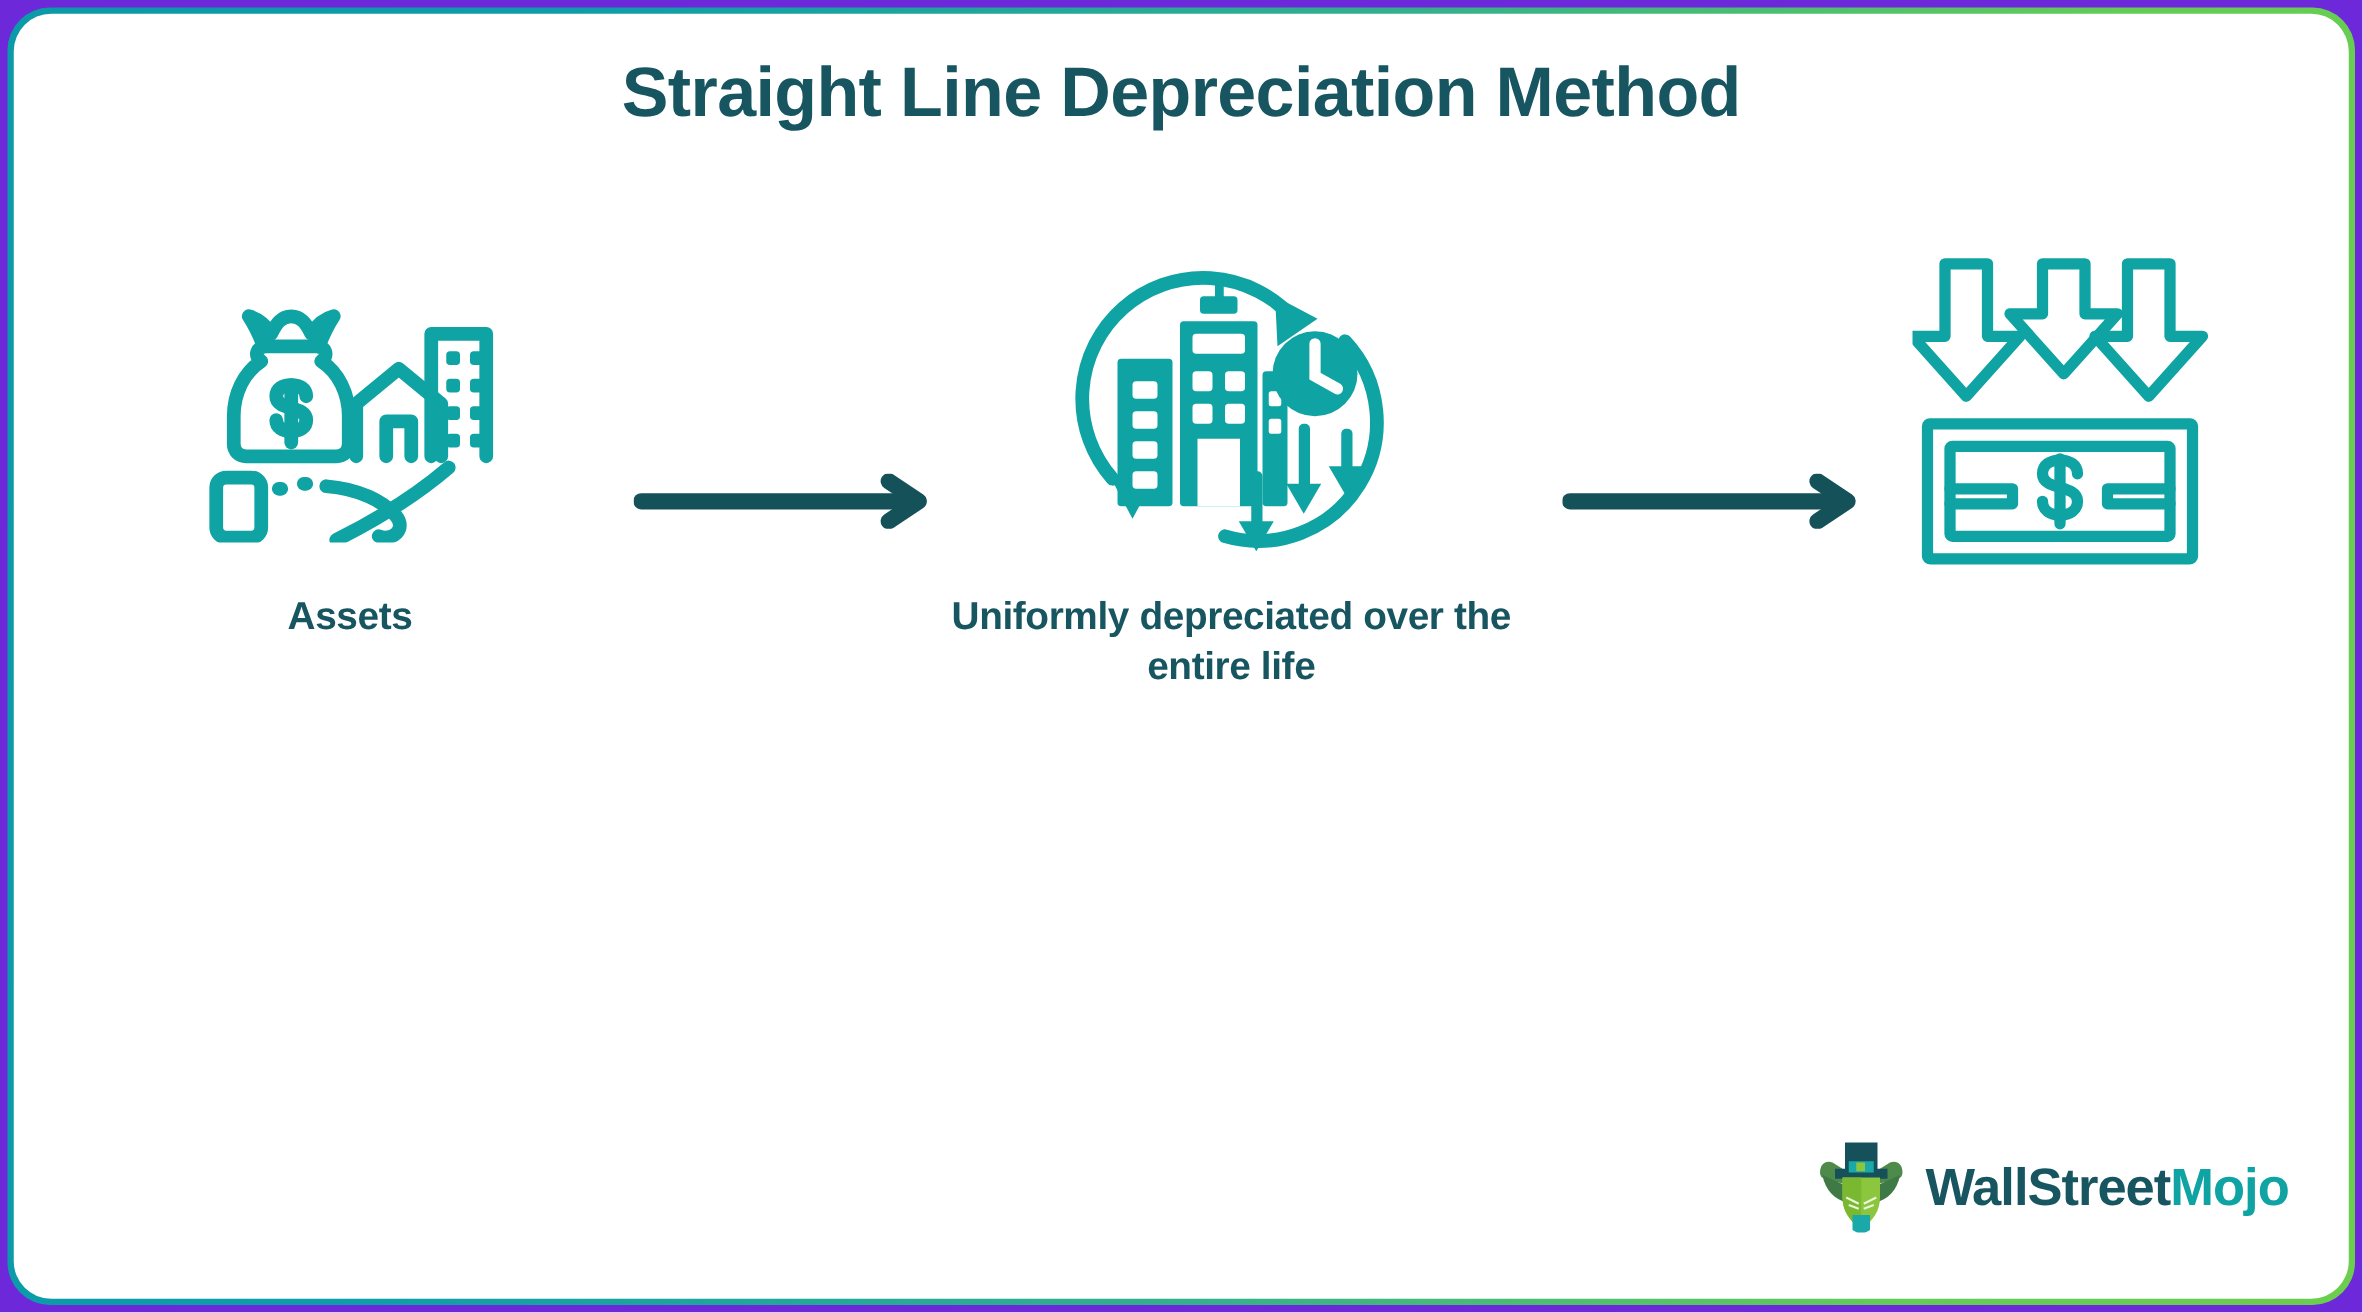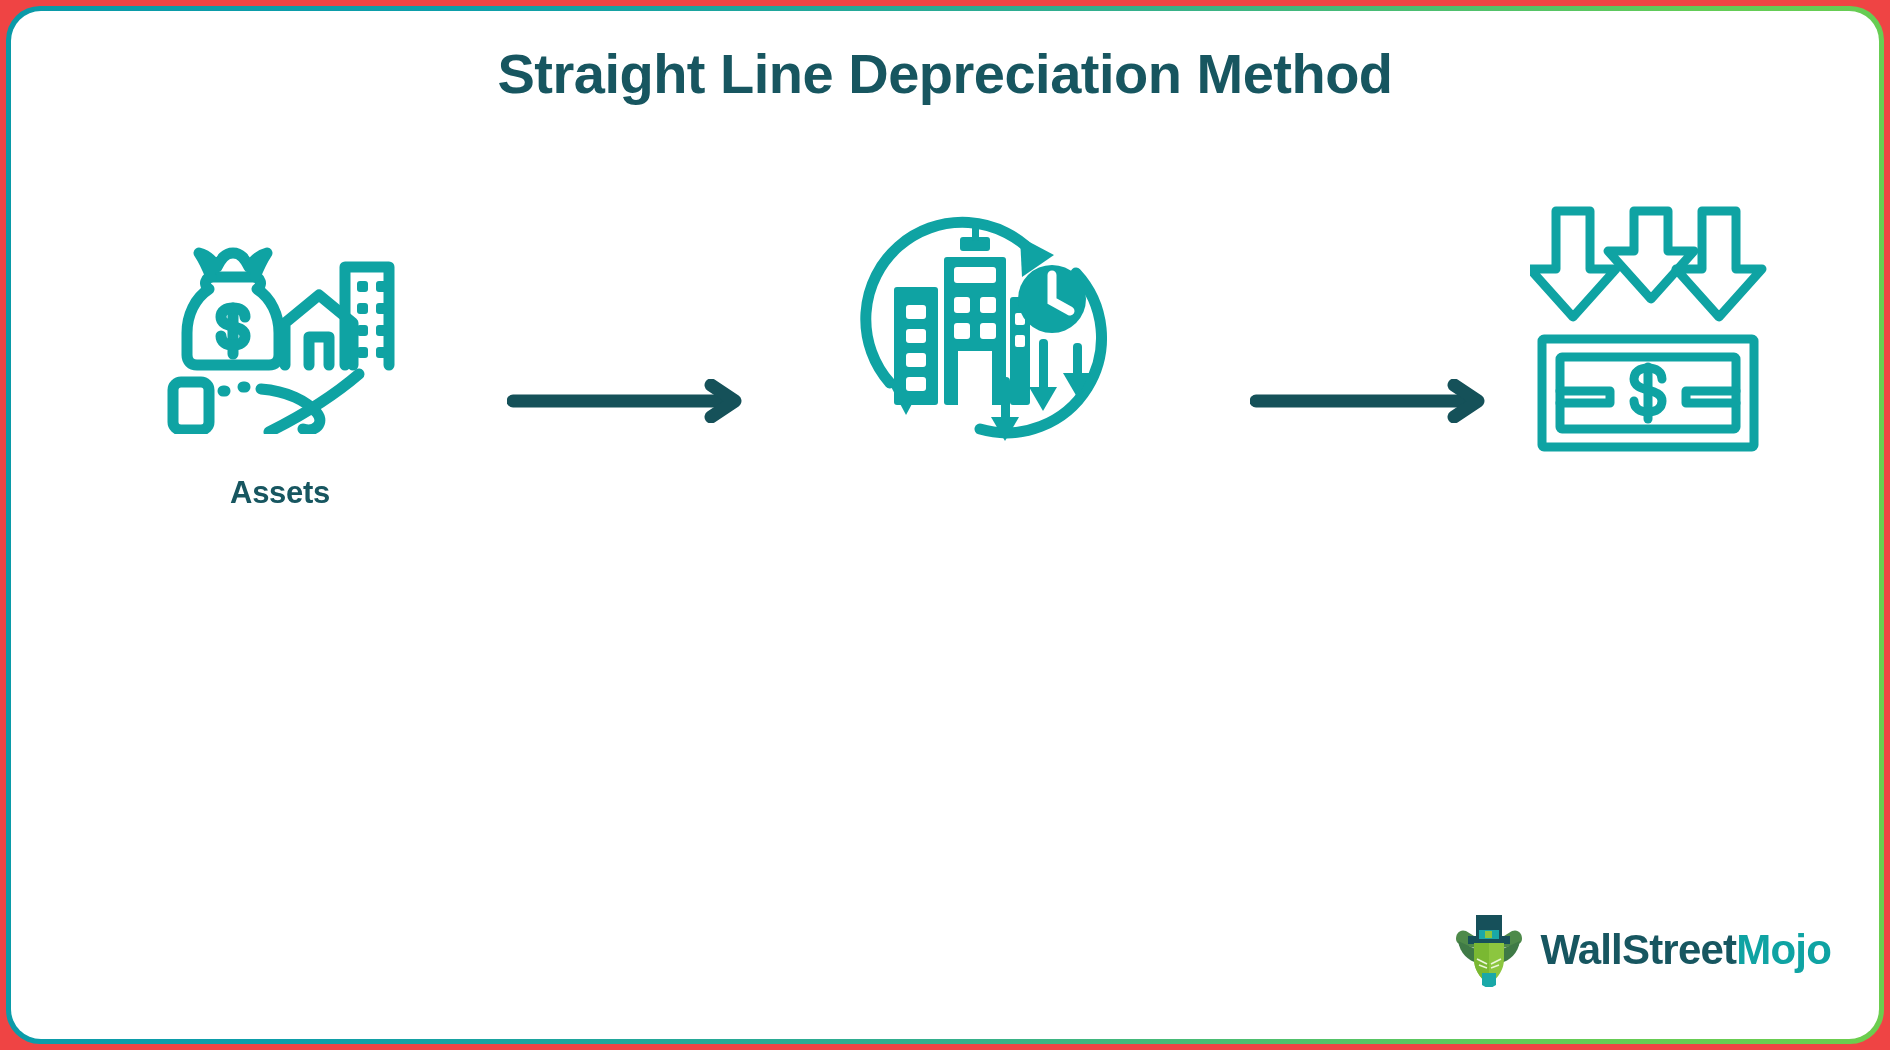--- a/index.html
+++ b/index.html
@@ -9,21 +9,21 @@
     height: 1050px;
     background: #ffffff;
     font-family: "Liberation Sans", sans-serif;
     overflow: hidden;
   }
 
   .canvas {
     position: relative;
     width: 1890px;
     height: 1050px;
-    background: #ef4444;
+    background: #6d28d9;
   }
 
   
   .frame {
     position: absolute;
     left: 6px;
     top: 6px;
     width: 1878px;
     height: 1038px;
     border-radius: 34px;
@@ -215,20 +215,21 @@
               <g fill="#0fa3a3">
                 <rect x="141" y="176" width="9" height="52" rx="4"></rect>
                 <path d="M131 216 l14 24 l14 -24 z"></path>
                 <rect x="179" y="138" width="9" height="60" rx="4"></rect>
                 <path d="M169 186 l14 24 l14 -24 z"></path>
                 <rect x="213" y="142" width="9" height="42" rx="4"></rect>
                 <path d="M203 172 l14 24 l14 -24 z"></path>
               </g>
             </svg>
           </div>
+          <div class="step-label">Uniformly depreciated over the entire life</div>
         </div>
 
         <div class="connector connector-2">
           <svg width="250" height="44" viewBox="0 0 250 44" aria-hidden="true">
             <g stroke="#155159" stroke-width="13" stroke-linecap="round" stroke-linejoin="round" fill="none">
               <path d="M6 22 H226"></path>
               <path d="M204 6 L228 22 L204 38"></path>
             </g>
           </svg>
         </div>

